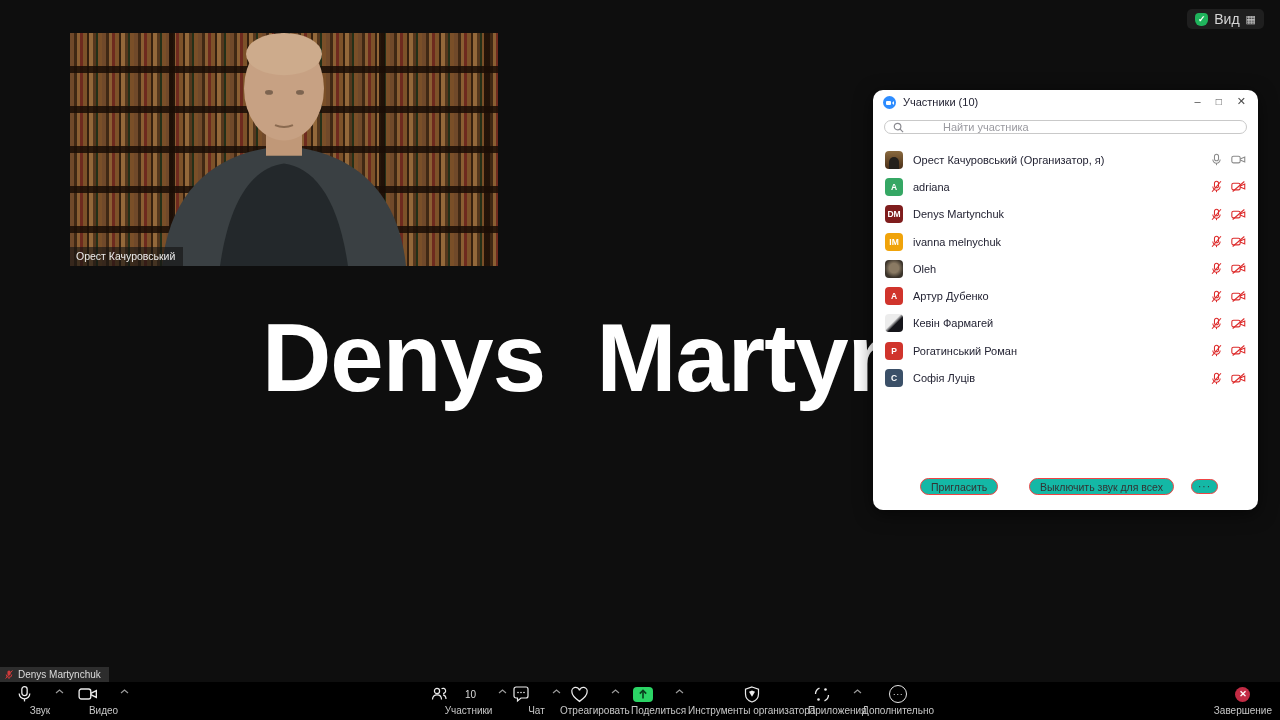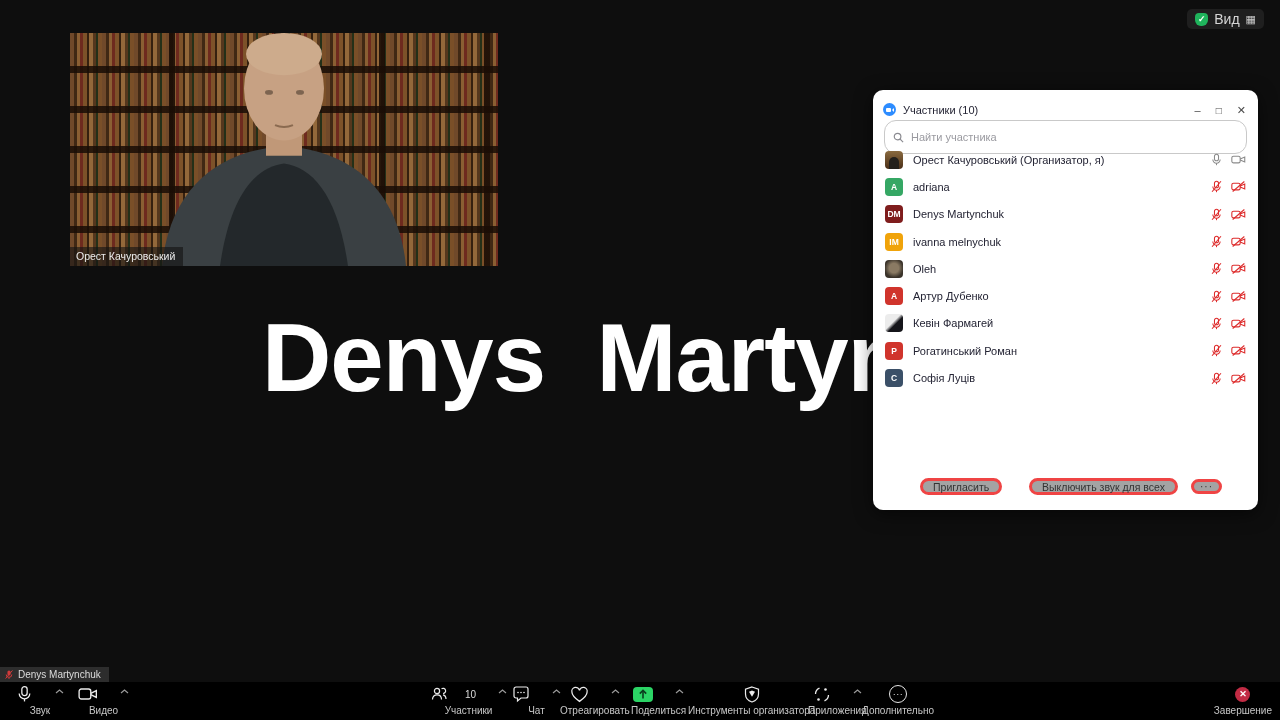--- a/index.html
+++ b/index.html
@@ -45,32 +45,32 @@
     position:absolute;left:262px;top:303px;z-index:1;
     color:#ffffff;font-size:96px;font-weight:700;letter-spacing:-1px;white-space:pre;
   }
 
   
   .panel{
     position:absolute;left:873px;top:90px;width:385px;height:420px;z-index:5;
     background:#ffffff;border-radius:10px;box-shadow:0 4px 18px rgba(0,0,0,.55);
     color:#2b2b33;
   }
-  .panel-header{position:absolute;left:0;top:0;right:0;height:26px;display:flex;align-items:flex-end;padding:6px 12px 0 10px;box-sizing:border-box;}
+  .panel-header{position:absolute;left:0;top:0;right:0;height:26px;display:flex;align-items:flex-start;padding:6px 12px 0 10px;box-sizing:border-box;}
   .zoom-logo{width:13px;height:13px;border-radius:50%;background:#2D8CFF;position:relative;flex:0 0 auto;}
   .zoom-logo::before{content:"";position:absolute;left:3px;top:4.5px;width:5px;height:4px;background:#fff;border-radius:1px;}
   .zoom-logo::after{content:"";position:absolute;left:8.5px;top:4.5px;border-top:2px solid transparent;border-bottom:2px solid transparent;border-right:2.5px solid #fff;}
   .panel-title{font-size:11px;margin-left:7px;color:#232333;}
   .win-controls{margin-left:auto;display:flex;align-items:center;gap:15px;color:#4a4a4a;}
   .win-btn{font-size:11px;line-height:1;cursor:default;}
   .win-btn.max{font-size:10px;}
 
   .search-wrap{
-    position:absolute;left:11px;right:11px;top:30px;height:34px;
-    border:1px solid #c9c9c9;border-radius:12px;display:flex;align-items:center;padding:0 8px;box-sizing:border-box;
+    position:absolute;left:11px;right:11px;top:30px;height:14px;
+    border:1px solid #c9c9c9;border-radius:12px;display:flex;align-items:center;padding:0 8px;box-sizing:border-box;gap:32px;
   }
   .search-input{
     border:none;outline:none;flex:1;font-size:11px;color:#333;background:transparent;margin-left:5px;
     font-family:"Liberation Sans",sans-serif;
   }
   .search-input::placeholder{color:#9a9aa0;}
 
   .plist{position:absolute;left:0;right:0;top:56px;}
   .prow{height:27.3px;display:flex;align-items:center;padding:0 12px;}
   .avatar{
@@ -80,21 +80,21 @@
   .avatar.ph-bookshelf{background:linear-gradient(180deg,#8a6a3f,#4a2f18);position:relative;}
   .avatar.ph-bookshelf::after{content:"";position:absolute;left:4px;top:6px;width:10px;height:12px;border-radius:5px 5px 0 0;background:#23201c;}
   .avatar.ph-oleh{background:radial-gradient(circle at 50% 45%,#8a7a63 0 35%,#3a332a 70%);}
   .avatar.ph-penguin{background:linear-gradient(135deg,#ececec 0 44%,#15151a 58%);}
   .avatar.ph-kushniruk{background:linear-gradient(180deg,#c77d3f,#6e4222);}
   .pname{font-size:11px;margin-left:10px;color:#232333;}
   .pstatus{margin-left:auto;display:flex;align-items:center;gap:8px;}
 
   .panel-footer{position:absolute;left:0;right:0;bottom:12px;height:20px;}
   .pbtn{
-    position:absolute;height:17px;border:3px solid #ef4444;border-radius:11px;background:#a3a3a3;
+    position:absolute;height:17px;border:1px solid #ef4444;border-radius:11px;background:#14b8a6;
     font-size:10.5px;color:#333;display:flex;align-items:center;padding:0 10px;box-sizing:border-box;
     font-family:"Liberation Sans",sans-serif;
   }
   .pbtn.invite{left:47px;top:0;}
   .pbtn.muteall{left:156px;top:0;}
   .pbtn.pmore{left:318px;top:1px;padding:0 6px;height:15px;border-radius:9px;font-size:10px;letter-spacing:1px;}
 
   
   .speaker-tag{
     position:absolute;left:0;top:667px;height:15px;background:#2d2d2d;z-index:4;

